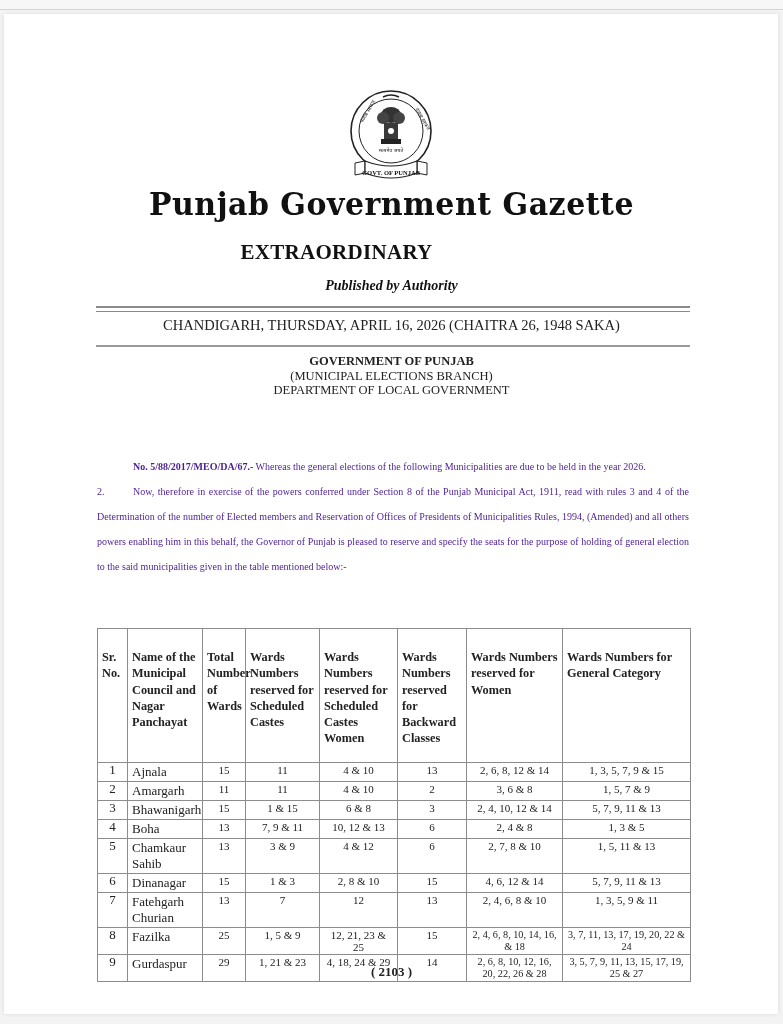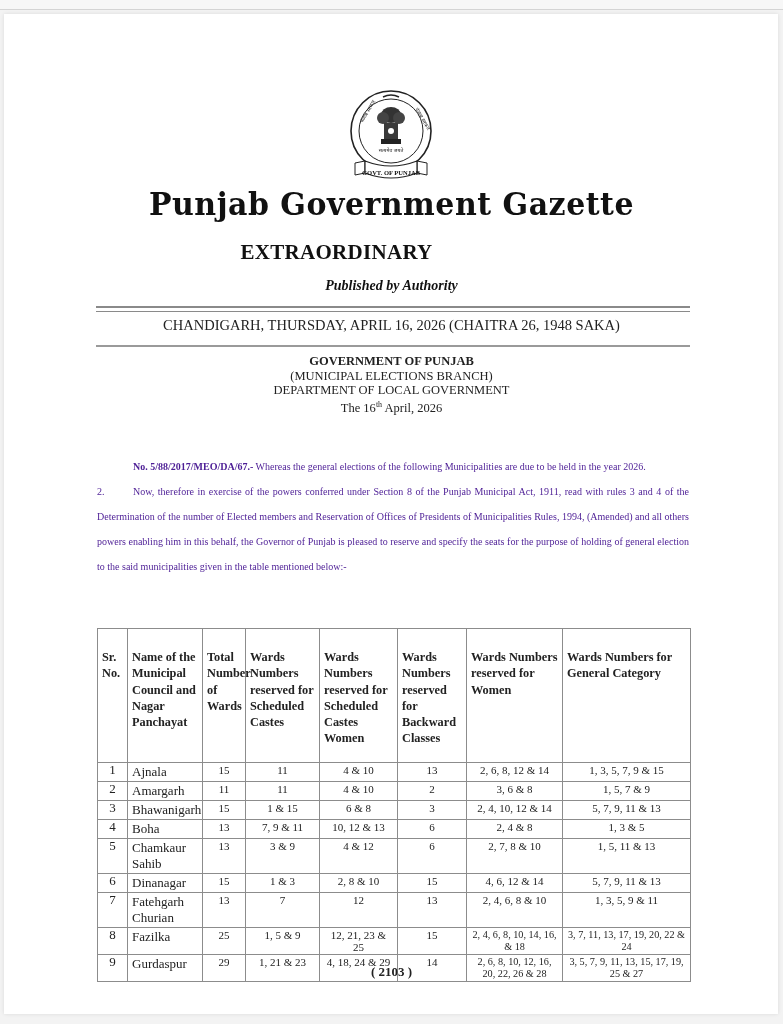--- a/index.html
+++ b/index.html
@@ -118,21 +118,20 @@
 <div class="extra">EXTRAORDINARY</div>
 <div class="authority">Published by Authority</div>
 <div class="rule-double"></div>
 <div class="dateline">CHANDIGARH, THURSDAY, APRIL 16, 2026 (CHAITRA 26, 1948 SAKA)</div>
 <div class="rule-single"></div>
 
 <div class="heads">
   <div class="b">GOVERNMENT OF PUNJAB</div>
   <div>(MUNICIPAL ELECTIONS BRANCH)</div>
   <div>DEPARTMENT OF LOCAL GOVERNMENT</div>
-  <div><span>The 16</span><sup>th</sup><span> April, 2026</span></div>
 </div>
 
 <div class="body-text">
   <p class="indent"><span class="no-bold">No. 5/88/2017/MEO/DA/67.-</span><span> Whereas the general elections of the following Municipalities are due to be held in the year 2026.</span></p>
   <p><span class="num">2.</span><span>Now, therefore in exercise of the powers conferred under Section 8 of the Punjab Municipal Act, 1911, read with rules 3 and 4 of the Determination of the number of Elected members and Reservation of Offices of Presidents of Municipalities Rules, 1994, (Amended) and all others powers enabling him in this behalf, the Governor of Punjab is pleased to reserve and specify the seats for the purpose of holding of general election to the said municipalities given in the table mentioned below:-</span></p>
 </div>
 
 <table class="res">
   <colgroup>
     <col style="width:30px">

